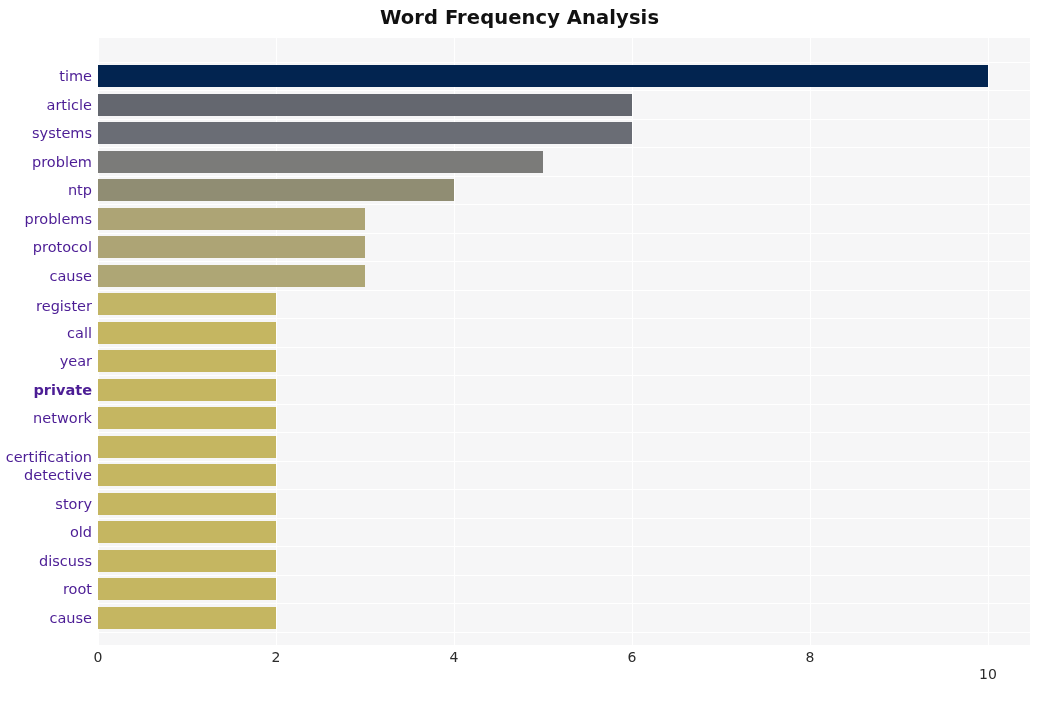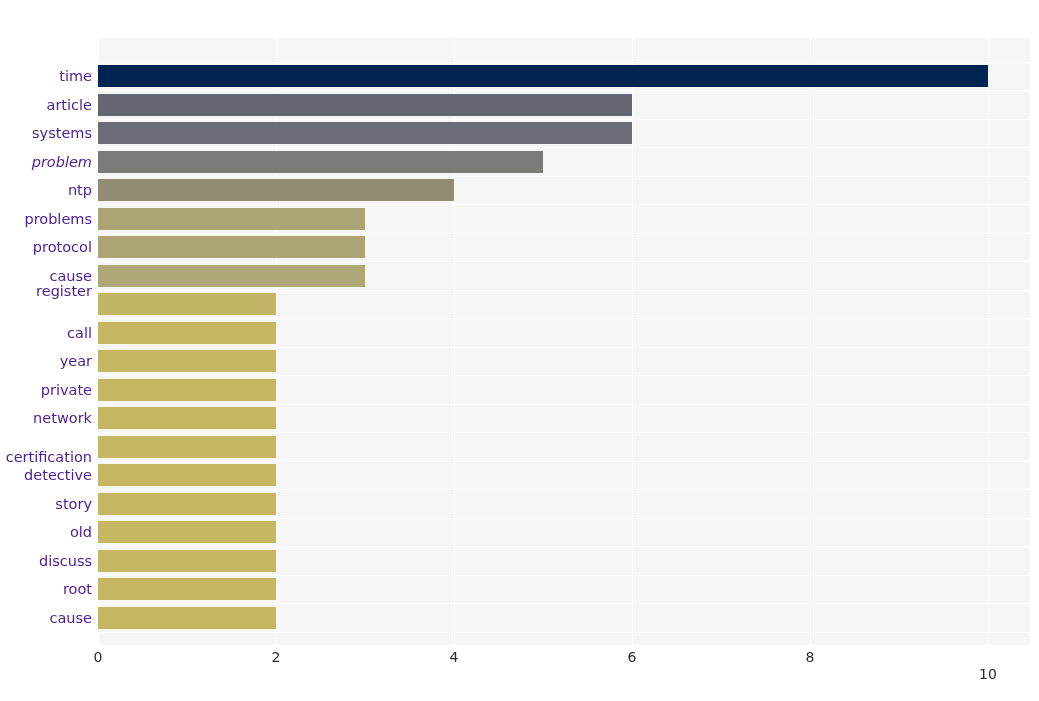--- a/index.html
+++ b/index.html
@@ -121,20 +121,21 @@
     text-align: center;
     font-size: 14.5px;
     color: #1d1d1d;
   }
 </style>
 </head>
 <body>
 
 <div id="figure" style="background: rgb(255, 255, 255);">
 
+  <div id="chart-title">Word Frequency Analysis</div>
 
   <div id="plot-area" style="background: rgb(246, 246, 247);">
     <div id="grid-layer">
         <div class="vgrid" style="left: 0px; background: rgb(255, 255, 255);"></div>
         <div class="vgrid" style="left: 178px; background: rgb(255, 255, 255);"></div>
         <div class="vgrid" style="left: 356px; background: rgb(255, 255, 255);"></div>
         <div class="vgrid" style="left: 534px; background: rgb(255, 255, 255);"></div>
         <div class="vgrid" style="left: 712px; background: rgb(255, 255, 255);"></div>
         <div class="vgrid" style="left: 890px; background: rgb(255, 255, 255);"></div>
         <div class="hgrid" style="top: 23.5px; background: rgb(255, 255, 255);"></div>
@@ -180,29 +181,29 @@
         <div class="bar" title="discuss: 2" style="top: 511.5px; width: 178px; background: rgb(197, 182, 97);"></div>
         <div class="bar" title="root: 2" style="top: 540px; width: 178px; background: rgb(197, 182, 97);"></div>
         <div class="bar" title="cause: 2" style="top: 568.5px; width: 178px; background: rgb(197, 182, 97);"></div>
       </div>
   </div>
 
   <div id="ylabels-layer">
       <div class="ylabel" style="top: 27px;">time</div>
       <div class="ylabel" style="top: 55.5px;">article</div>
       <div class="ylabel" style="top: 84px;">systems</div>
-      <div class="ylabel" style="top: 112.5px; font-style: italic;">problem</div>
+      <div class="ylabel" style="top: 112.5px;">problem</div>
       <div class="ylabel" style="top: 141px;">ntp</div>
       <div class="ylabel" style="top: 169.5px;">problems</div>
       <div class="ylabel" style="top: 198px;">protocol</div>
       <div class="ylabel" style="top: 226.5px;">cause</div>
-      <div class="ylabel" style="top: 242px;">register</div>
+      <div class="ylabel" style="top: 257px;">register</div>
       <div class="ylabel" style="top: 283.5px;">call</div>
       <div class="ylabel" style="top: 312px;">year</div>
-      <div class="ylabel" style="top: 340.5px;">private</div>
+      <div class="ylabel" style="top: 340.5px; font-weight: bold;">private</div>
       <div class="ylabel" style="top: 369px;">network</div>
       <div class="ylabel" style="top: 408px; padding-left: 8px;">certification</div>
       <div class="ylabel" style="top: 426px;">detective</div>
       <div class="ylabel" style="top: 454.5px;">story</div>
       <div class="ylabel" style="top: 483px;">old</div>
       <div class="ylabel" style="top: 511.5px;">discuss</div>
       <div class="ylabel" style="top: 540px;">root</div>
       <div class="ylabel" style="top: 568.5px;">cause</div>
     </div>
   <div id="xlabels-layer">

